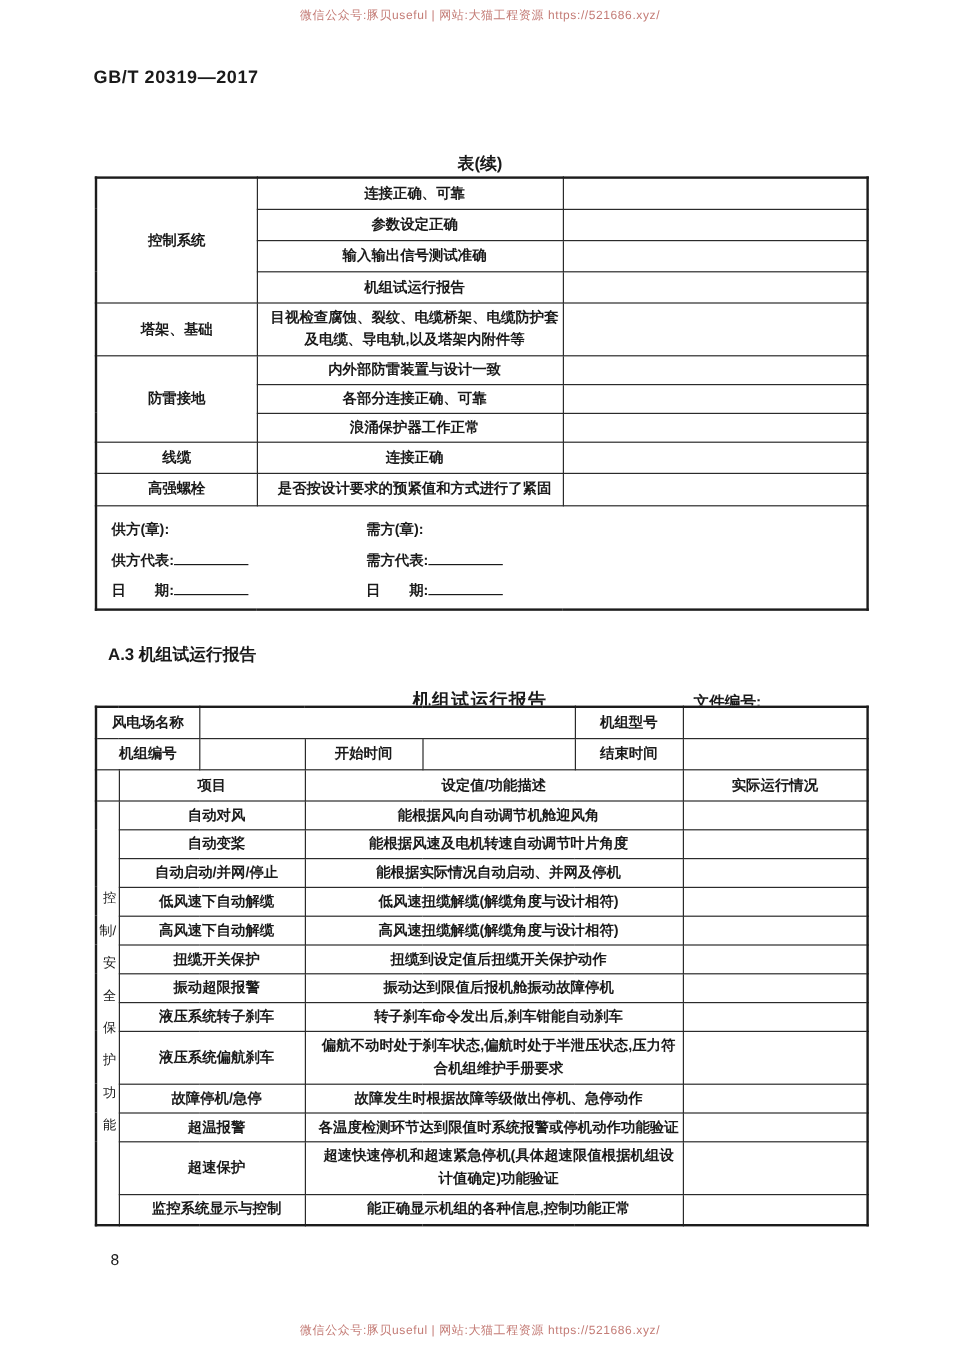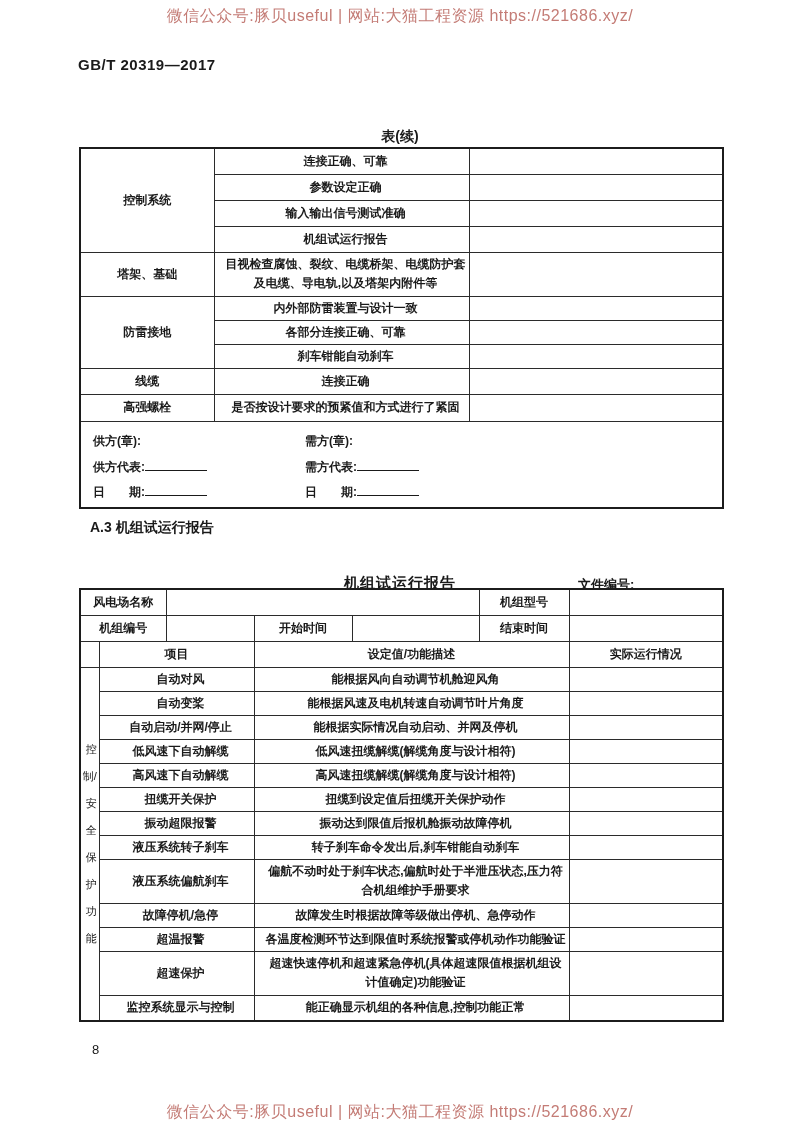--- a/index.html
+++ b/index.html
@@ -2,21 +2,21 @@
 <html><head>
 <meta charset="utf-8">
 <style>
   html,body{margin:0;padding:0;}
   body{
     width:800px;height:1130px;position:relative;background:#ffffff;
     font-family:"Liberation Sans",sans-serif;color:#1a1a1a;overflow:hidden;
   }
   .abs{position:absolute;}
   .center{left:0;width:800px;text-align:center;}
-  .watermark{font-size:16px;letter-spacing:0.5px;color:#c47c76;}
+  .watermark{font-size:10px;letter-spacing:0.5px;color:#c47c76;}
   .std-no{font-size:15px;font-weight:700;letter-spacing:0.5px;}
   .tbl-title{font-size:14px;font-weight:700;}
   .sec-heading{font-size:14px;font-weight:700;}
   .report-title{font-size:15px;font-weight:700;letter-spacing:1px;}
   .doc-no{font-size:13px;font-weight:700;}
   .page-no{font-size:13px;}
 
   table{border-collapse:collapse;table-layout:fixed;background:#fff;}
   table.doc{border:2px solid #1c1c1c;}
   td{border:1px solid #2b2b2b;font-size:12px;padding:0 6px;overflow:hidden;
@@ -81,21 +81,21 @@
   <tr style="height:24px">
     <td class="cat" rowspan="3">防雷接地</td>
     <td class="desc">内外部防雷装置与设计一致</td>
     <td class="blank"></td>
   </tr>
   <tr style="height:24px">
     <td class="desc">各部分连接正确、可靠</td>
     <td class="blank"></td>
   </tr>
   <tr style="height:24px">
-    <td class="desc">刹车钳能自动刹车</td>
+    <td class="desc">浪涌保护器工作正常</td>
     <td class="blank"></td>
   </tr>
   <tr style="height:26px">
     <td class="cat">线缆</td>
     <td class="desc">连接正确</td>
     <td class="blank"></td>
   </tr>
   <tr style="height:27px">
     <td class="cat">高强螺栓</td>
     <td class="desc">是否按设计要求的预紧值和方式进行了紧固</td>
@@ -113,21 +113,21 @@
       </div>
       <div class="sig-line">
         <span class="sig-item sig-left"><span>日　　期:</span><span class="blank-line"></span></span>
         <span class="sig-item sig-right"><span>日　　期:</span><span class="blank-line"></span></span>
       </div>
     </td>
   </tr>
 </tbody>
   </table>
 
-<div class="abs sec-heading" style="left:90px;top:519px;">A.3  机组试运行报告</div>
+<div class="abs sec-heading" style="left:90px;top:537px;">A.3  机组试运行报告</div>
 
 <div class="abs center report-title" style="top:574px;">机组试运行报告</div>
 <div class="abs doc-no" style="left:578px;top:576px;">文件编号:</div>
 
 <table class="doc abs" style="left:79px;top:588px;width:643px;border-radius:17px;">
   <colgroup>
     <col style="width:19px">
       <col style="width:67px">
       <col style="width:88px">
     <col style="width:98px">

